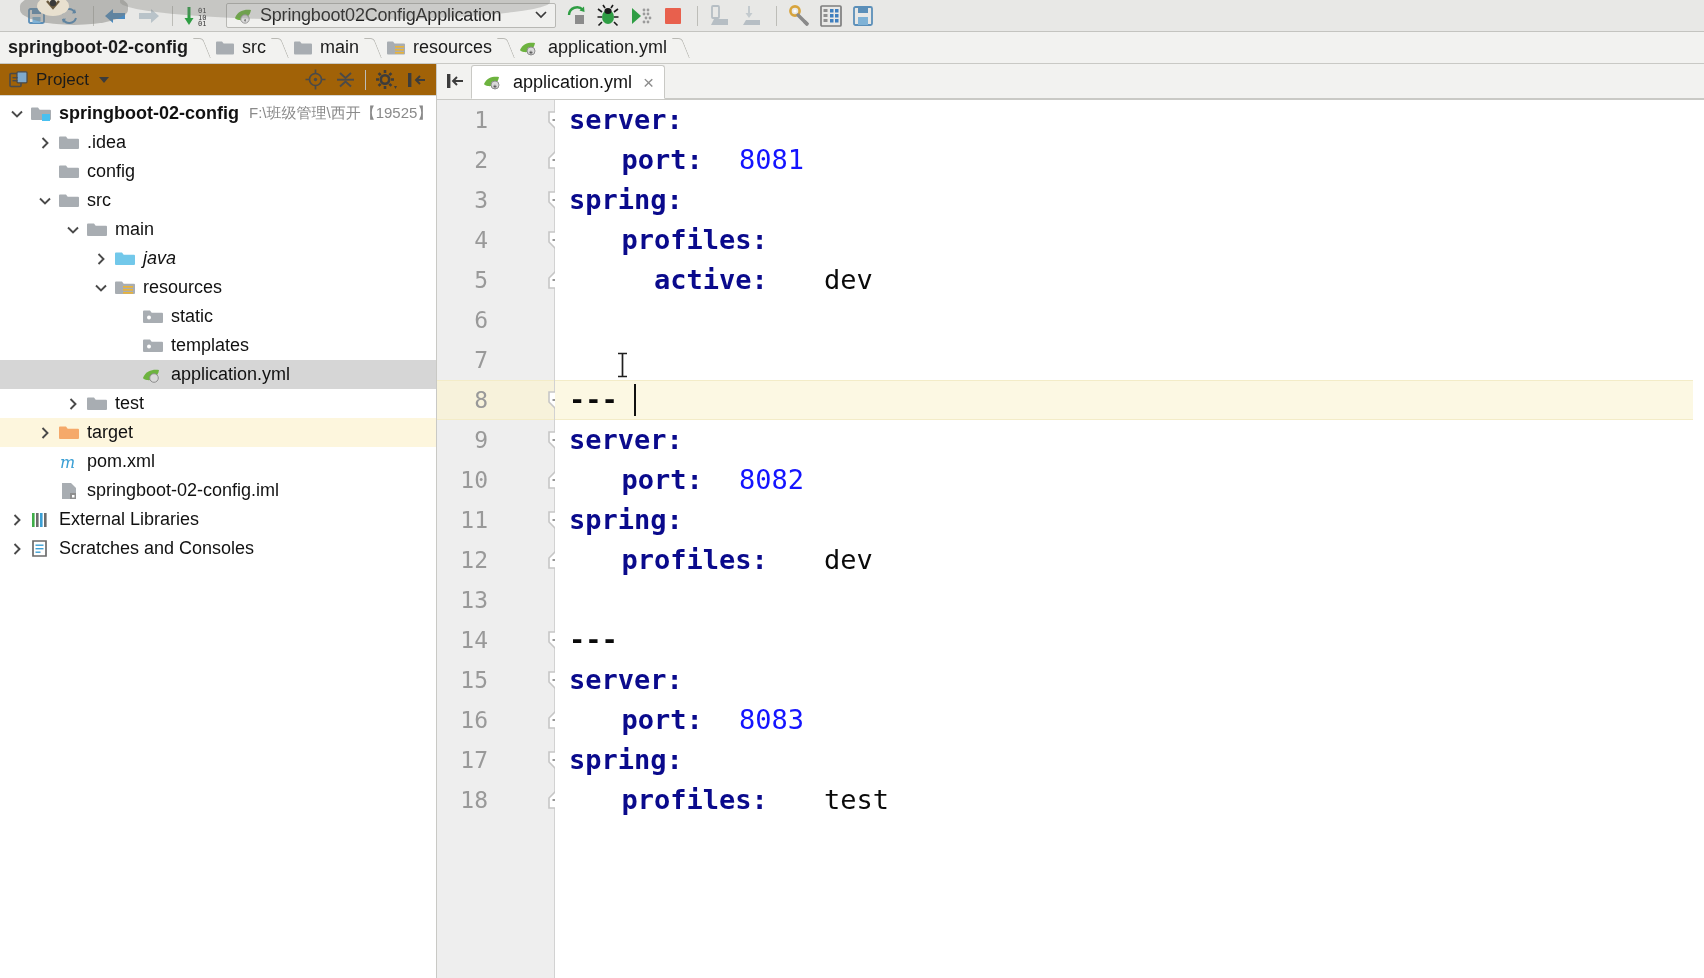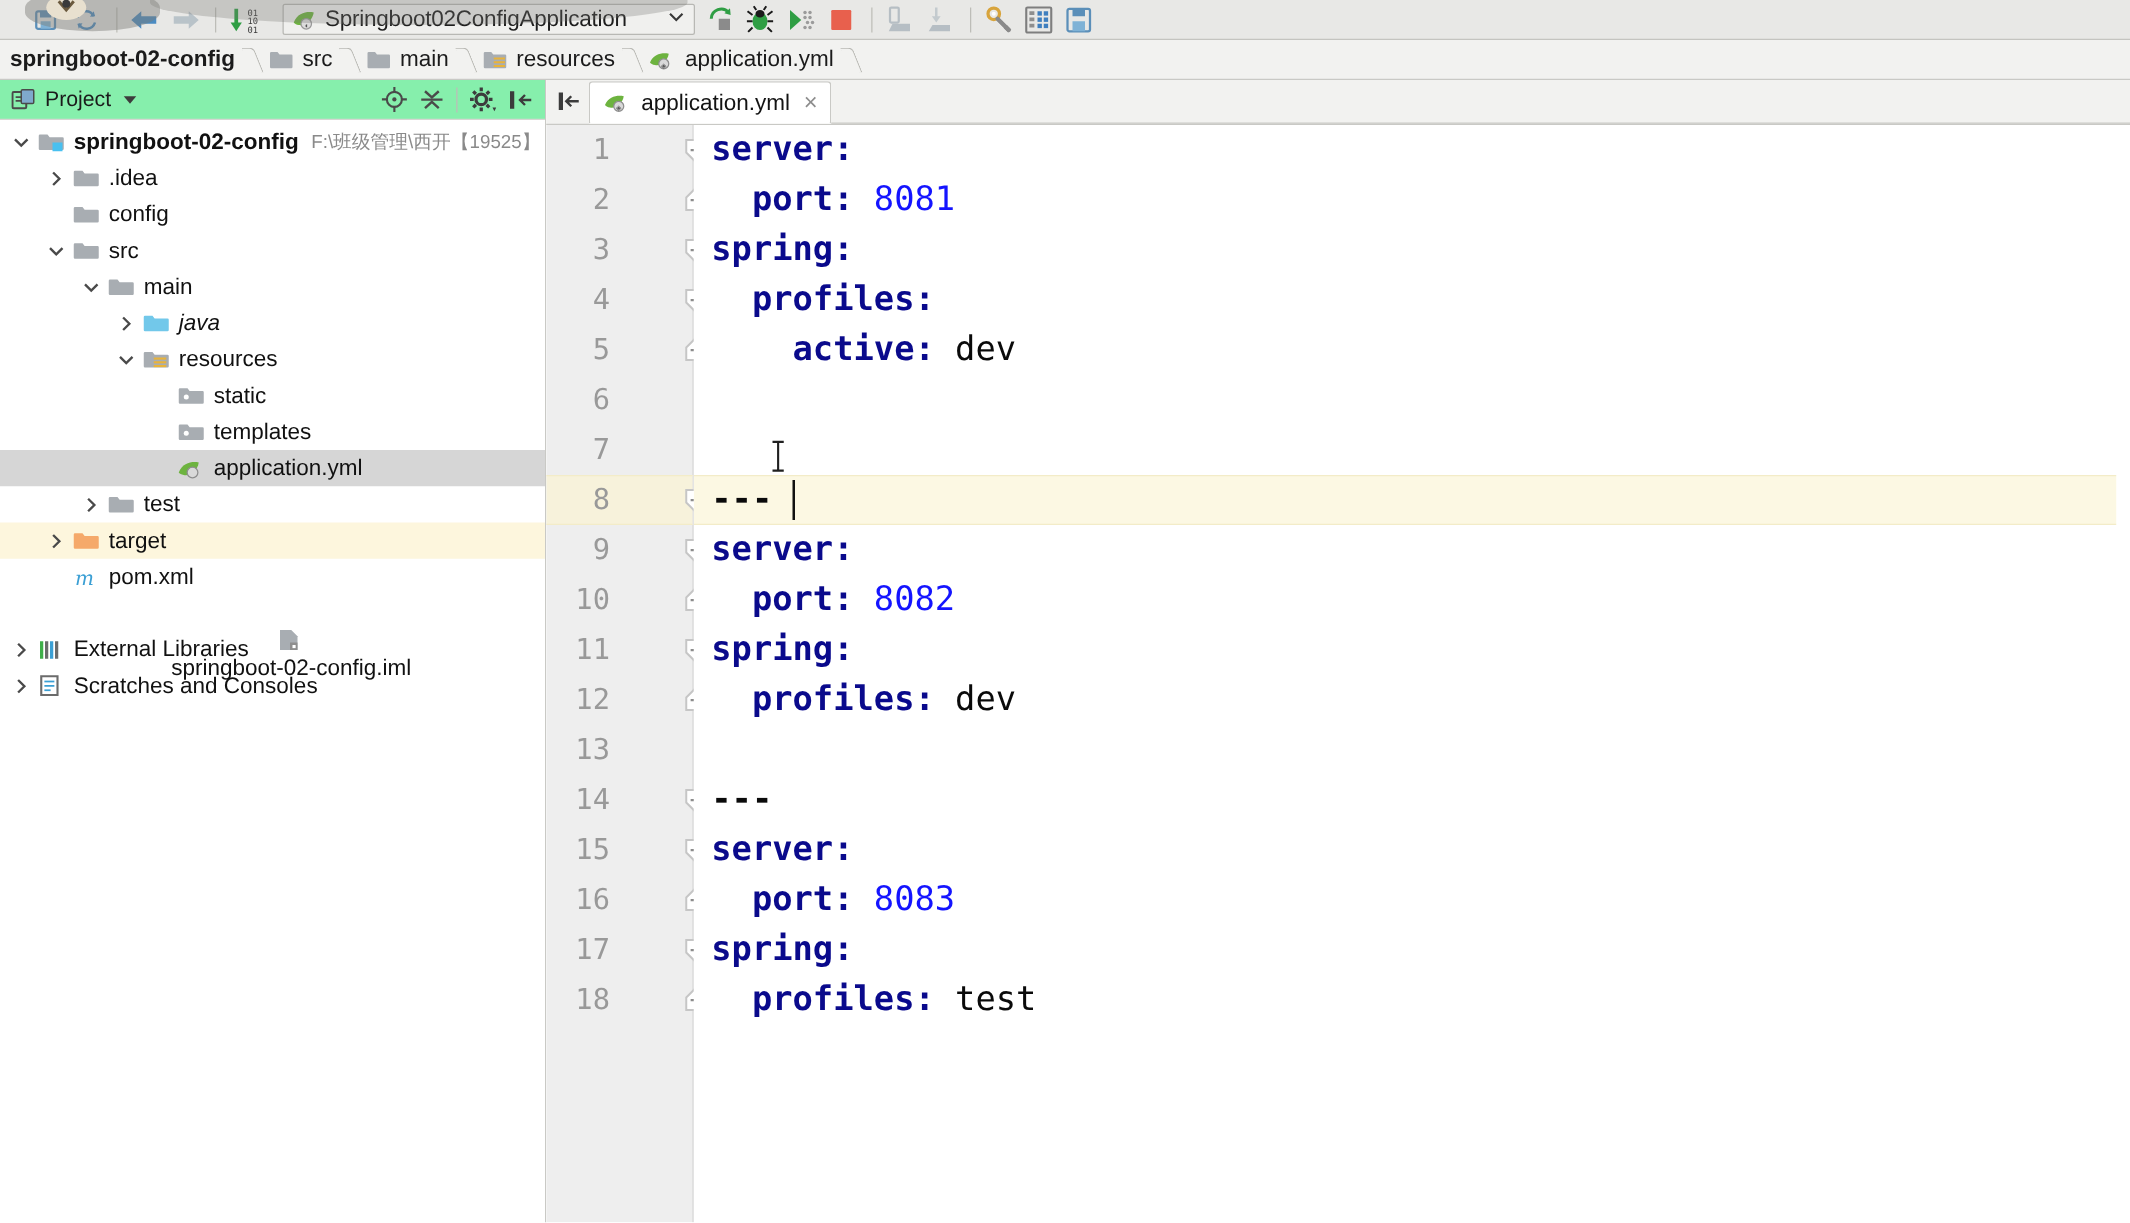--- a/index.html
+++ b/index.html
@@ -107,21 +107,21 @@
 
   
   .sidebar {
     width: 437px; min-width: 437px;
     background: #ffffff;
     border-right: 1px solid #c9c9c5;
     display: flex; flex-direction: column;
   }
   .side-head {
     height: 32px; min-height: 32px;
-    background: #86efac;
+    background: #a16207;
     border-bottom: 1px solid #d6d6d2;
     display: flex; align-items: center;
     padding: 0 6px 0 9px;
   }
   .side-title { font-size: 17px; color: #1b1b1b; margin-left: 8px; }
   .caret-dn {
     width: 0; height: 0; margin-left: 10px;
     border-left: 5px solid transparent;
     border-right: 5px solid transparent;
     border-top: 6px solid #3c3c3c;
@@ -201,21 +201,21 @@
   }
   .code-line {
     position: absolute; left: 0;
     height: 40px; line-height: 40px;
     font-family: "DejaVu Sans Mono", monospace;
     font-size: 27px;
     white-space: pre;
   }
   .k { color: #0a0a8c; font-weight: bold; }
   .n { color: #1414ff; }
-  .v { color: #0a0a0a; }
+  .v { color: #0a0a0a; margin-left: 20px; }
   .d { color: #0a0a0a; font-weight: bold; }
 
   .caret {
     position: absolute;
     width: 2px; height: 32px;
     background: #111111;
   }
   .mousecur {
     position: absolute;
     width: 13px; height: 26px;
@@ -651,21 +651,21 @@
             <span class="twist">
               <svg width="16" height="16" viewBox="0 0 16 16"></svg>
             </span>
             <span class="tico">
               <svg width="24" height="21" viewBox="0 0 24 21">
                 <text x="3" y="17" font-size="16" font-style="italic" font-family="DejaVu Serif, serif" fill="#3b9fd4">m</text>
               </svg>
             </span>
             <span class="tlabel">pom.xml</span>
           </div>
-          <div class="trow" style="padding-left: 34px; flex-direction: column;">
+          <div class="trow" style="padding-left: 34px;">
             <span class="twist">
               <svg width="16" height="16" viewBox="0 0 16 16"></svg>
             </span>
             <span class="tico">
               <svg width="24" height="21" viewBox="0 0 24 21">
                 <path d="M5 3h9l5 5v11H5z" fill="#a8adb2"></path>
                 <rect x="13" y="13" width="6" height="6" fill="#8e8e8e"></rect>
                 <rect x="15" y="15" width="2.5" height="2.5" fill="#ffffff"></rect>
               </svg>
             </span>

